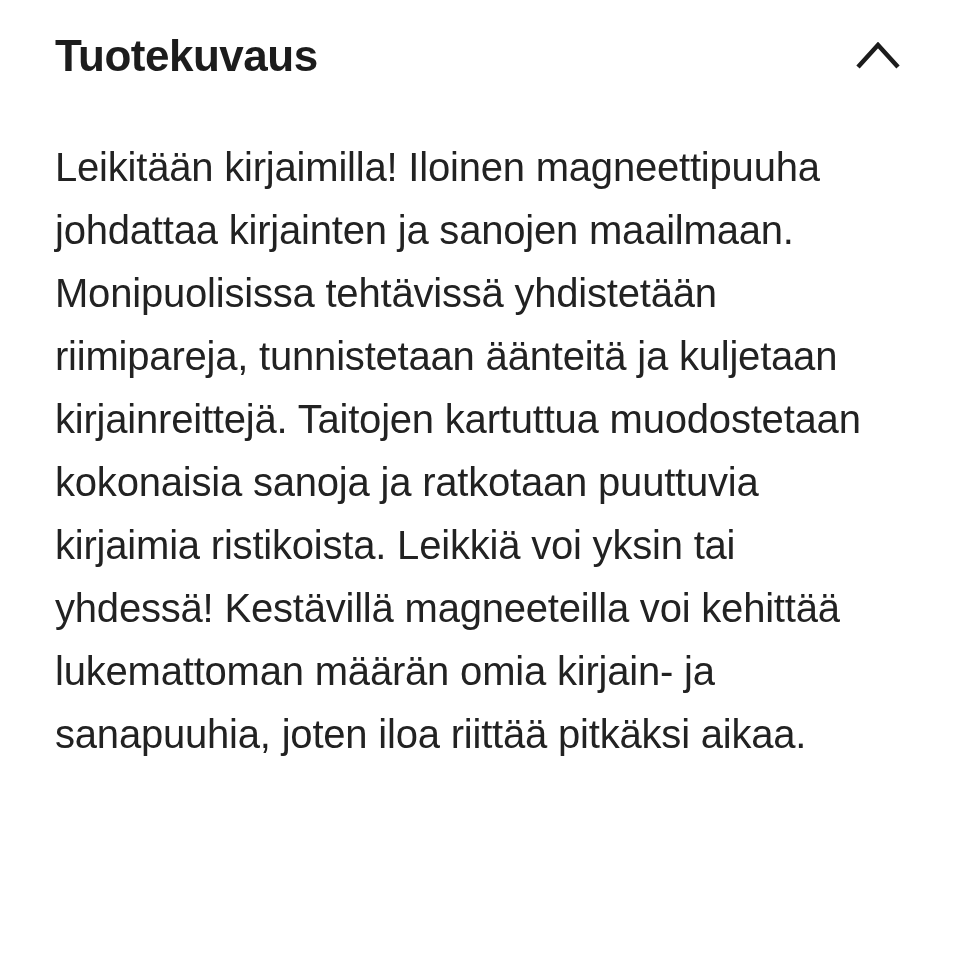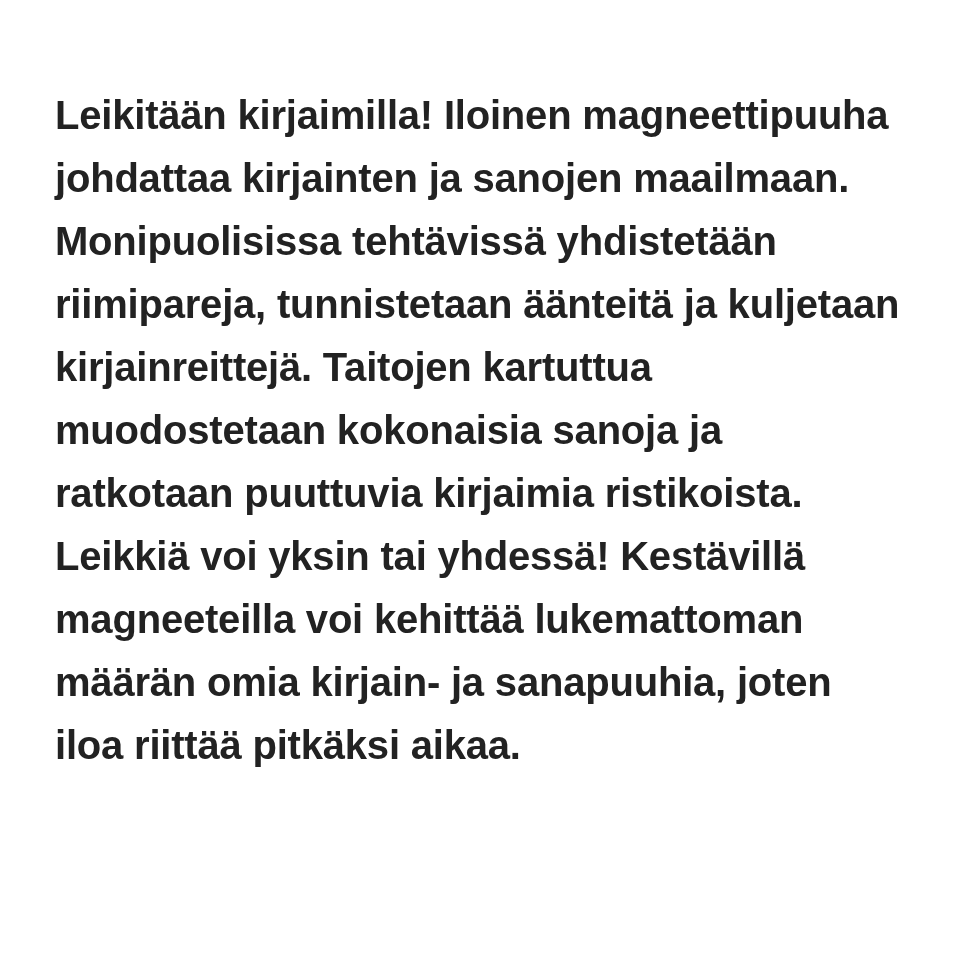--- a/index.html
+++ b/index.html
@@ -41,28 +41,39 @@
   .collapse-btn svg {
     display: block;
   }
   .section-body {
     margin-top: 56px;
     max-width: 848px;
   }
   .description-text {
     font-size: 40px;
     line-height: 63px;
-    font-weight: bold;
+    font-weight: normal;
     color: #222222;
     letter-spacing: -0.2px;
   }
 </style>
 </head>
 <body>
 
 <section class="section">
 
+  <div class="section-header">
+    <h2 class="section-title">Tuotekuvaus</h2>
+
+    <button class="collapse-btn" aria-expanded="true">
+      <span>
+        <svg width="46" height="28" viewBox="0 0 46 28" fill="none" xmlns="http://www.w3.org/2000/svg">
+          <path d="M3 25 L23 3 L43 25" stroke="#1c1c1c" stroke-width="4.5" fill="none"></path>
+        </svg>
+      </span>
+    </button>
+  </div>
 
   <div class="section-body">
     <p class="description-text">Leikitään kirjaimilla! Iloinen magneettipuuha johdattaa kirjainten ja sanojen maailmaan. Monipuolisissa tehtävissä yhdistetään riimipareja, tunnistetaan äänteitä ja kuljetaan kirjainreittejä. Taitojen kartuttua muodostetaan kokonaisia sanoja ja ratkotaan puuttuvia kirjaimia ristikoista. Leikkiä voi yksin tai yhdessä! Kestävillä magneeteilla voi kehittää lukemattoman määrän omia kirjain- ja sanapuuhia, joten iloa riittää pitkäksi aikaa.</p>
   </div>
 
 </section>
 
 </body></html>

